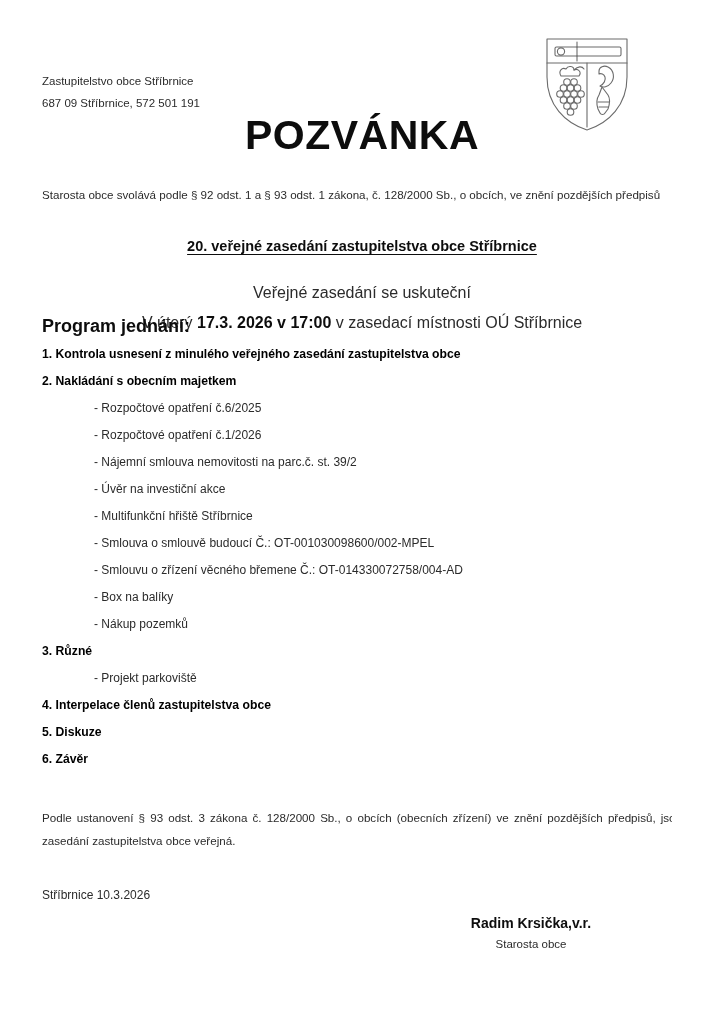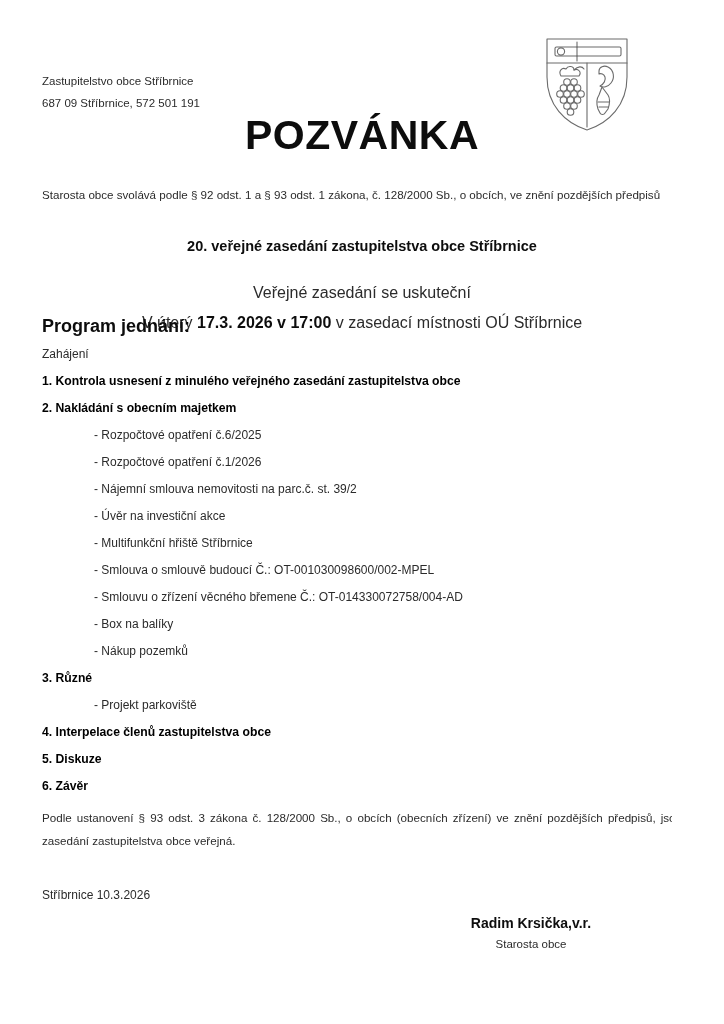--- a/index.html
+++ b/index.html
@@ -71,20 +71,21 @@
     position: absolute;
     left: 0;
     top: 238px;
     width: 724px;
     text-align: center;
     font-size: 14.5px;
     font-weight: bold;
     color: #0d0d0d;
   }
   .section-heading span {
+    text-decoration: underline;
     text-underline-offset: 3px;
     margin-top: 46px;
   }
 
   .meeting-when {
     position: absolute;
     left: 0;
     top: 278px;
     width: 724px;
     text-align: center;
@@ -219,21 +220,20 @@
   </div>
 
   <div class="meeting-when">
     <div>Veřejné zasedání se uskuteční</div>
     <div><span>V úterý </span><b>17.3. 2026 v 17:00</b><span> v zasedací místnosti OÚ Stříbrnice</span></div>
   </div>
 
   <div class="program-label">Program jednání:</div>
 
   <div class="agenda" id="agenda-list">
-      <div class="agenda-row plain">Zahájení</div>
       <div class="agenda-row numbered">1. Kontrola usnesení z minulého veřejného zasedání zastupitelstva obce</div>
       <div class="agenda-row numbered">2. Nakládání s obecním majetkem</div>
       <div class="agenda-row sub">- Rozpočtové opatření č.6/2025</div>
       <div class="agenda-row sub">- Rozpočtové opatření č.1/2026</div>
       <div class="agenda-row sub">- Nájemní smlouva nemovitosti na parc.č. st. 39/2</div>
       <div class="agenda-row sub">- Úvěr na investiční akce</div>
       <div class="agenda-row sub">- Multifunkční hřiště Stříbrnice</div>
       <div class="agenda-row sub">- Smlouva o smlouvě budoucí Č.: OT-001030098600/002-MPEL</div>
       <div class="agenda-row sub">- Smlouvu o zřízení věcného břemene Č.: OT-014330072758/004-AD</div>
       <div class="agenda-row sub">- Box na balíky</div>

